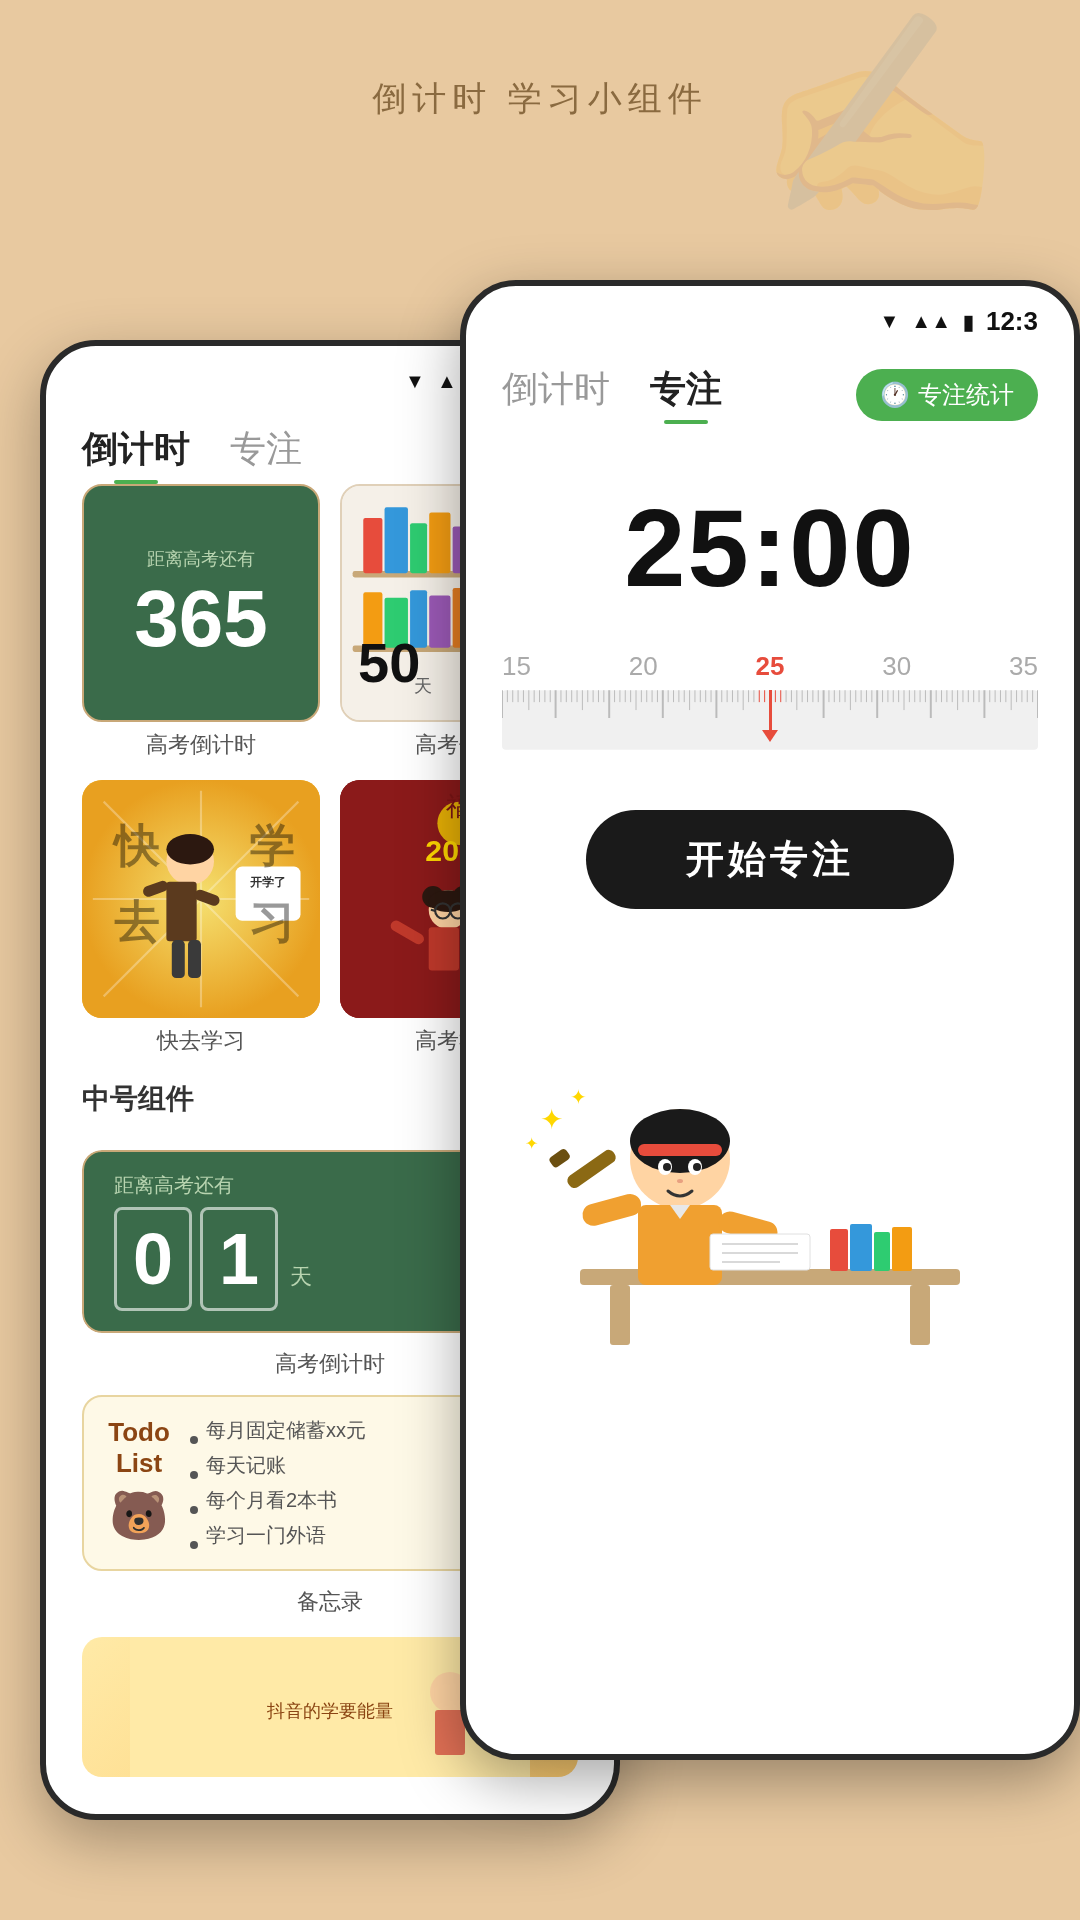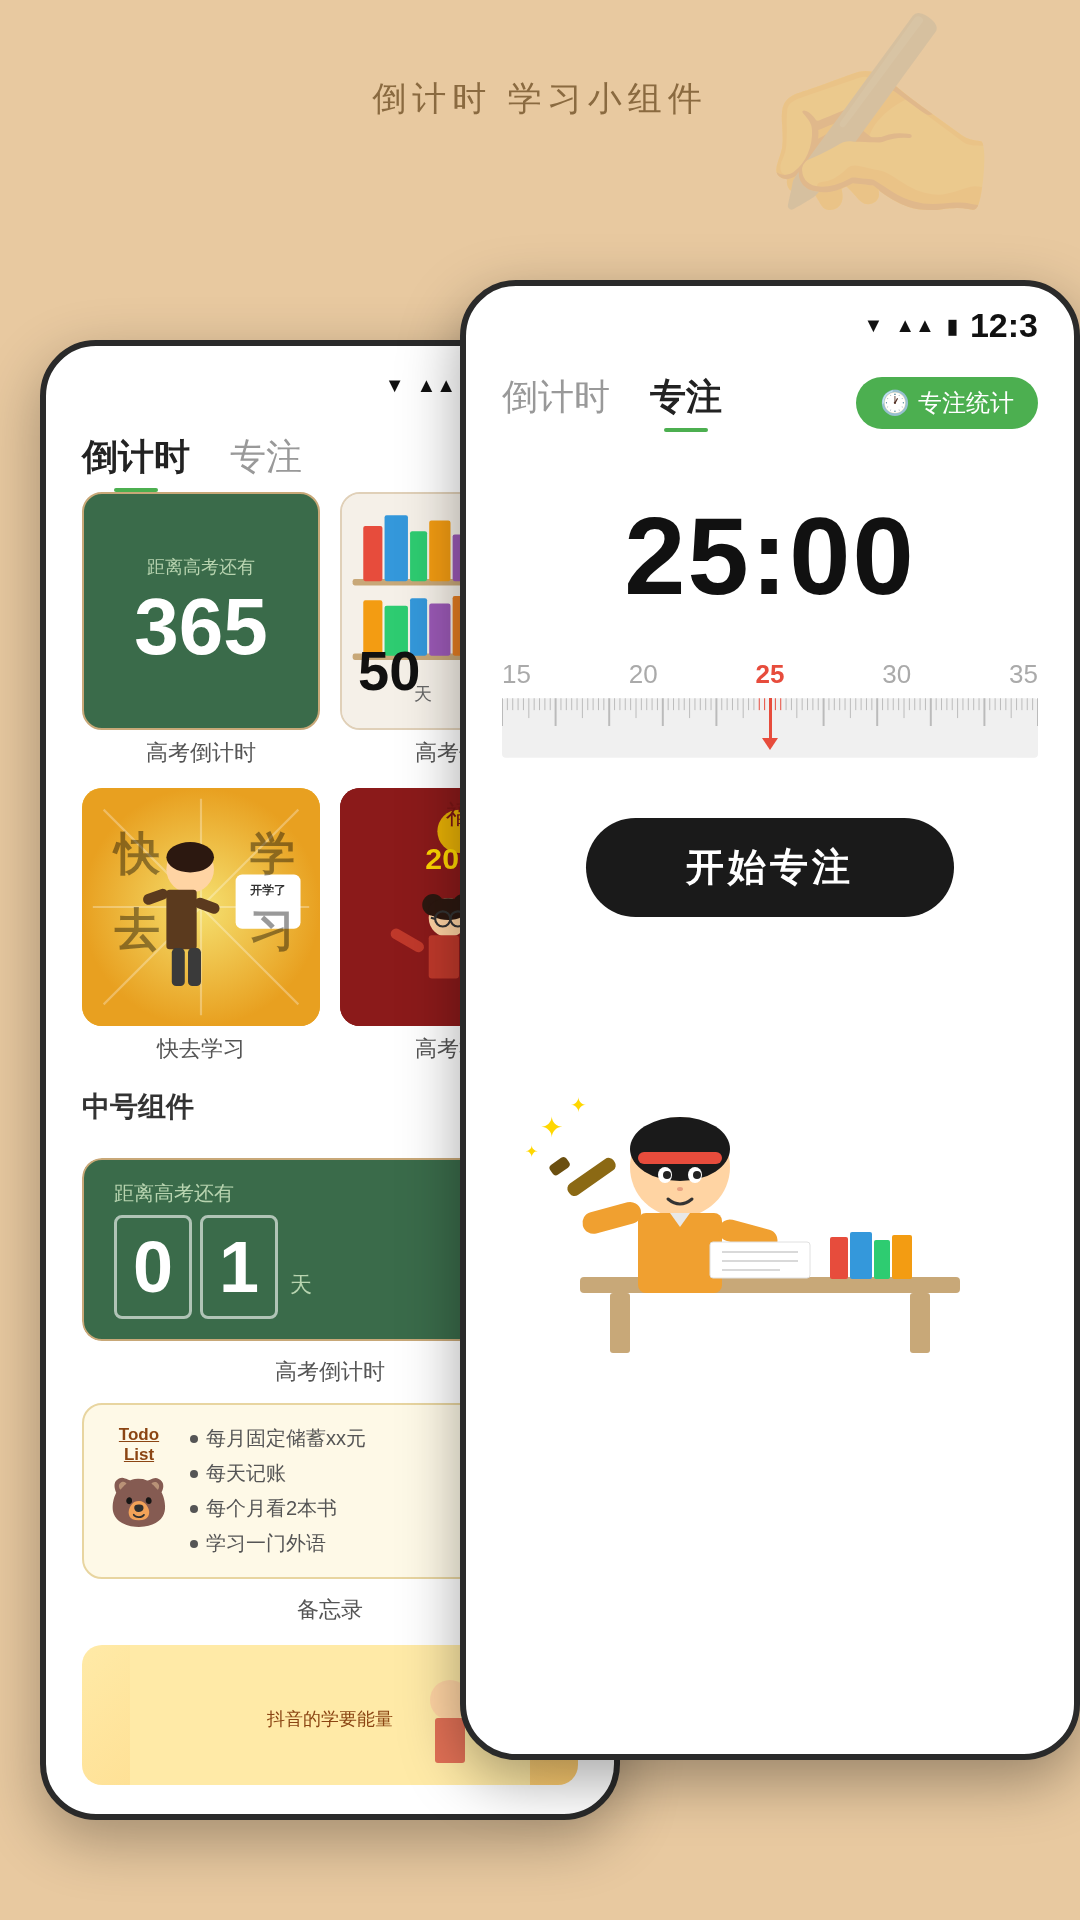--- a/index.html
+++ b/index.html
@@ -77,21 +77,21 @@
     .status-bar {
       display: flex;
       justify-content: flex-end;
       align-items: center;
       padding: 20px 36px 8px;
       gap: 12px;
       font-size: 24px;
       font-weight: 600;
       color: #111;
     }
-    .status-bar .time { font-size: 34px; font-weight: 700; }
+    .status-bar .time { font-size: 26px; font-weight: 700; }
 
     
     .tab-bar {
       display: flex;
       align-items: center;
       padding: 20px 36px 0;
       gap: 40px;
       position: relative;
     }
     .tab-item {
@@ -247,41 +247,40 @@
       gap: 16px;
     }
     .todo-left {
       display: flex;
       flex-direction: column;
       align-items: center;
       gap: 8px;
       min-width: 70px;
     }
     .todo-label {
-      font-size: 17px;
+      font-size: 26px;
       font-weight: 700;
       color: #8b4513;
       text-align: center;
       line-height: 1.2;
-      text-decoration: underline;
     }
     .todo-bear {
       font-size: 48px;
     }
     .todo-items {
       flex: 1;
       display: flex;
       flex-direction: column;
       gap: 8px;
     }
     .todo-item {
       font-size: 20px;
       color: #555;
       display: flex;
-      align-items: center;
+      align-items: flex-end;
       gap: 8px;
     }
     .todo-dot {
       width: 8px;
       height: 8px;
       background: #555;
       border-radius: 50%;
       flex-shrink: 0;
     }
 

